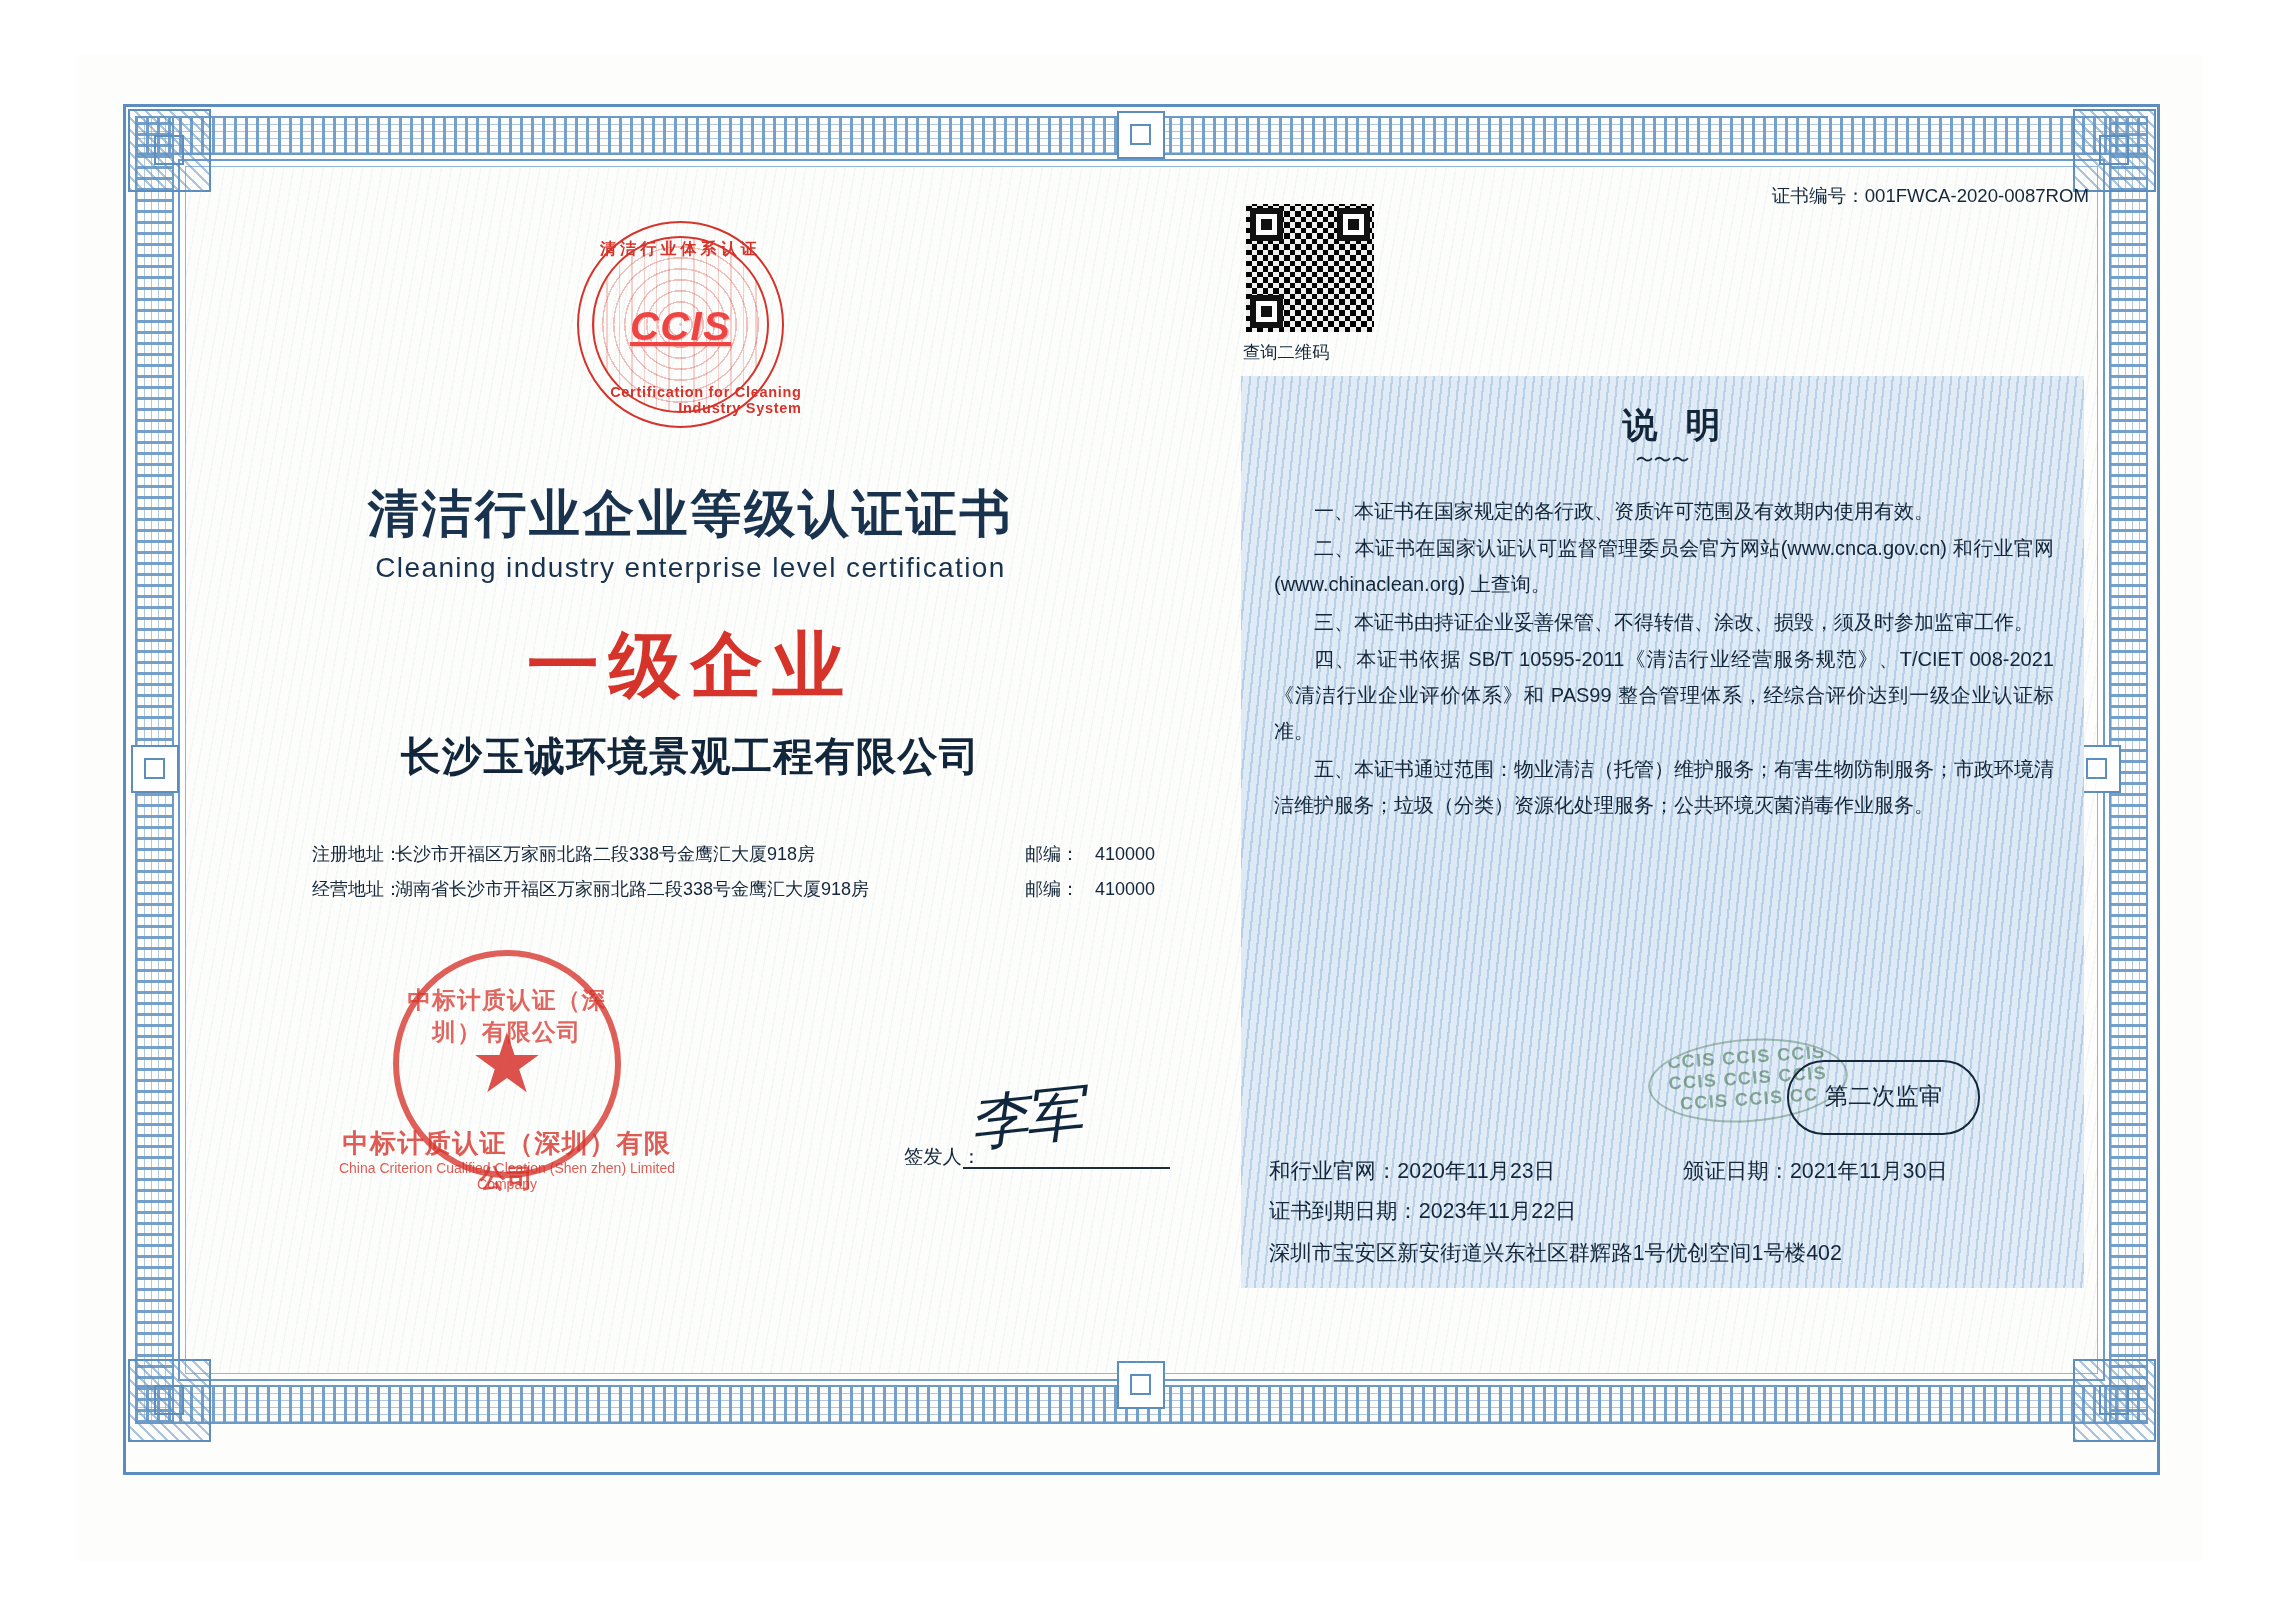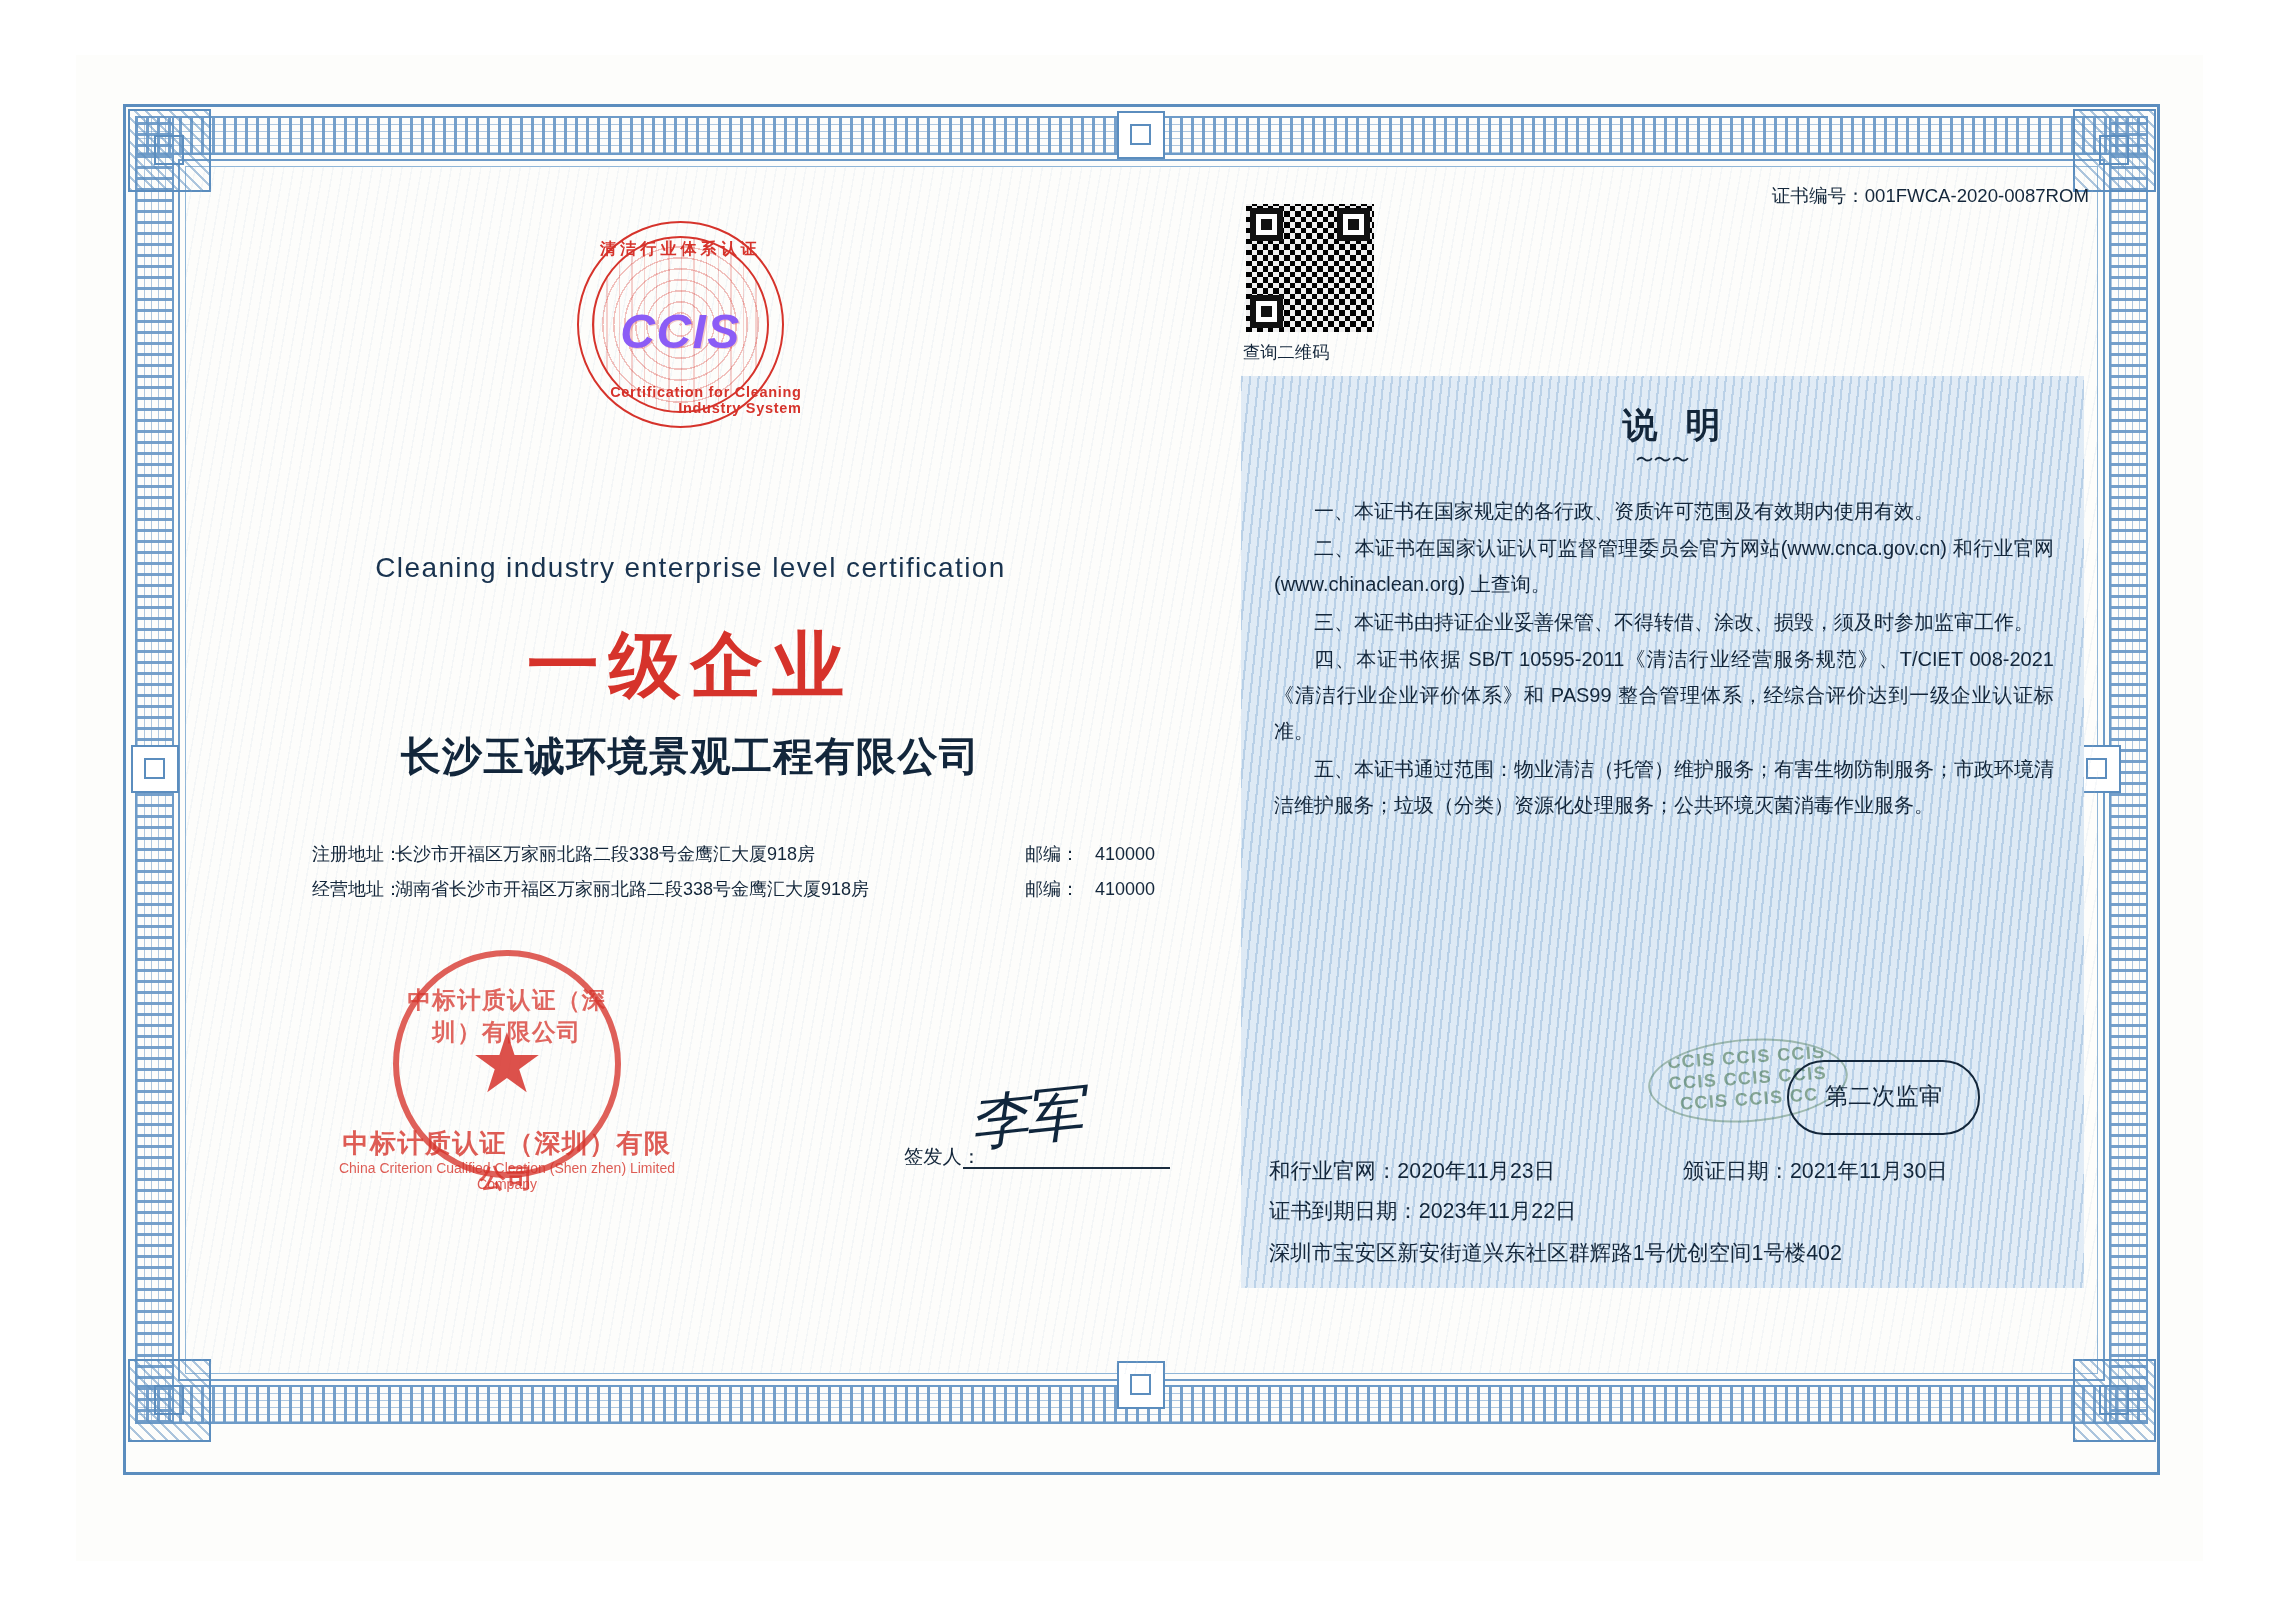--- a/index.html
+++ b/index.html
@@ -173,24 +173,25 @@
       repeating-linear-gradient(90deg, rgba(214,51,43,0.22) 0 1.4px, rgba(255,255,255,0) 1.4px 12.4px);
   }
   .ccis-text {
     position: absolute;
     left: 50px; top: 90px;
     width: 177px;
     text-align: center;
     font-family: "Liberation Sans", sans-serif;
     font-weight: bold;
     font-style: italic;
-    font-size: 48px;
-    color: #8b5cf6;
+    font-size: 40px;
+    color: #ef4444;
     letter-spacing: 1.4px;
     text-shadow: 1.4px 1.4px 0 rgba(214,51,43,0.25);
+    text-decoration: underline;
   }
   .ccis-cn-arc {
     position: absolute;
     left: 50px; top: 25px;
     width: 177px;
     text-align: center;
     font-size: 16px;
     color: #d6332b;
     letter-spacing: 4.1px;
     font-weight: bold;
@@ -558,20 +559,21 @@
     <div class="left-col">
 
       <div class="ccis-logo">
         <div class="ccis-ring"></div>
         <div class="ccis-ring inner"></div>
         <div class="ccis-cn-arc">清洁行业体系认证</div>
         <div class="ccis-text">CCIS</div>
         <div class="ccis-en-arc">Certification for Cleaning Industry System</div>
       </div>
 
+      <div class="title-cn">清洁行业企业等级认证证书</div>
       <div class="title-en">Cleaning industry enterprise level certification</div>
       <div class="grade">一级企业</div>
       <div class="company">长沙玉诚环境景观工程有限公司</div>
 
       <div class="addr-block">
         <div class="addr-row">
           <span class="addr-label">注册地址：</span>
           <span class="addr-value">长沙市开福区万家丽北路二段338号金鹰汇大厦918房</span>
           <span class="addr-zip-label">邮编：</span>
           <span class="addr-zip-value">410000</span>

